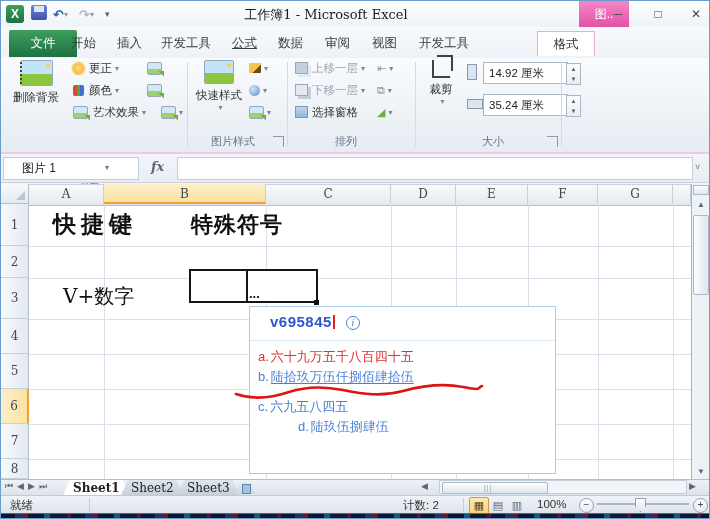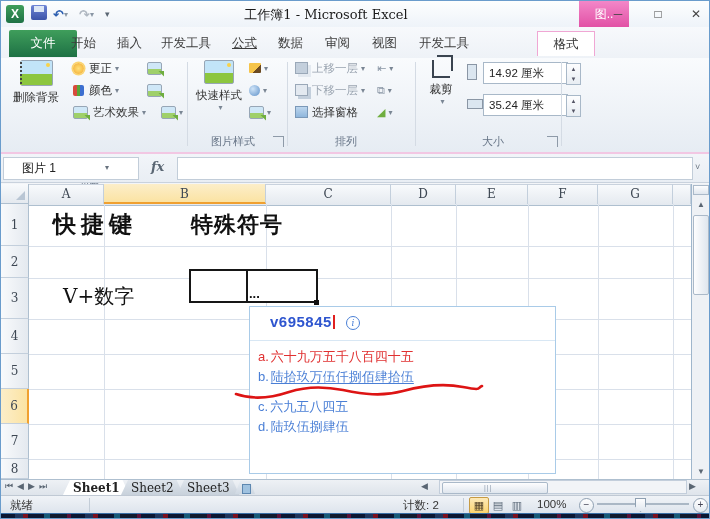--- a/index.html
+++ b/index.html
@@ -360,21 +360,21 @@
     <div id="comp-dots" class="abs">...</div>
     <div id="fill-handle" class="abs"></div>
 
     <div id="ime-panel" class="abs">
       <div id="ime-input" class="abs"><span>v695845</span><span id="ime-caret"></span></div>
       <div id="ime-info-icon">i</div>
       <div id="ime-divider" class="abs"></div>
       <div class="cand c-red" style="top:41px;"><span class="ckey">a.</span><span class="ctext">六十九万五千八百四十五</span></div>
       <div id="cand-b" class="cand c-blue" style="top:61px;"><span class="ckey">b.</span><span class="ctext">陆拾玖万伍仟捌佰肆拾伍</span></div>
       <div class="cand c-blue" style="top:91px;"><span class="ckey">c.</span><span class="ctext">六九五八四五</span></div>
-      <div class="cand c-blue" style="top:111px;"><span class="ckey">d.</span><span class="ctext">陆玖伍捌肆伍</span></div>
+      <div class="cand c-blue" style="top:111px;margin-left:40px;"><span class="ckey">d.</span><span class="ctext">陆玖伍捌肆伍</span></div>
     </div>
 
     <svg id="wavy" class="abs" width="256" height="22" viewBox="0 0 256 22">
       <path d="M5,15 C 22,21 40,19 58,13 S 92,7 112,11 S 150,18 172,12 S 212,4 232,8 S 246,9 251,7" fill="none" stroke="#dd1414" stroke-width="2.6" stroke-linecap="round"></path>
     </svg>
   </div>
 
   <div id="vscroll" class="abs"></div>
   <div id="vsplit" class="abs"></div>
   <div class="vsbtn abs" style="top:199px;">▲</div>

